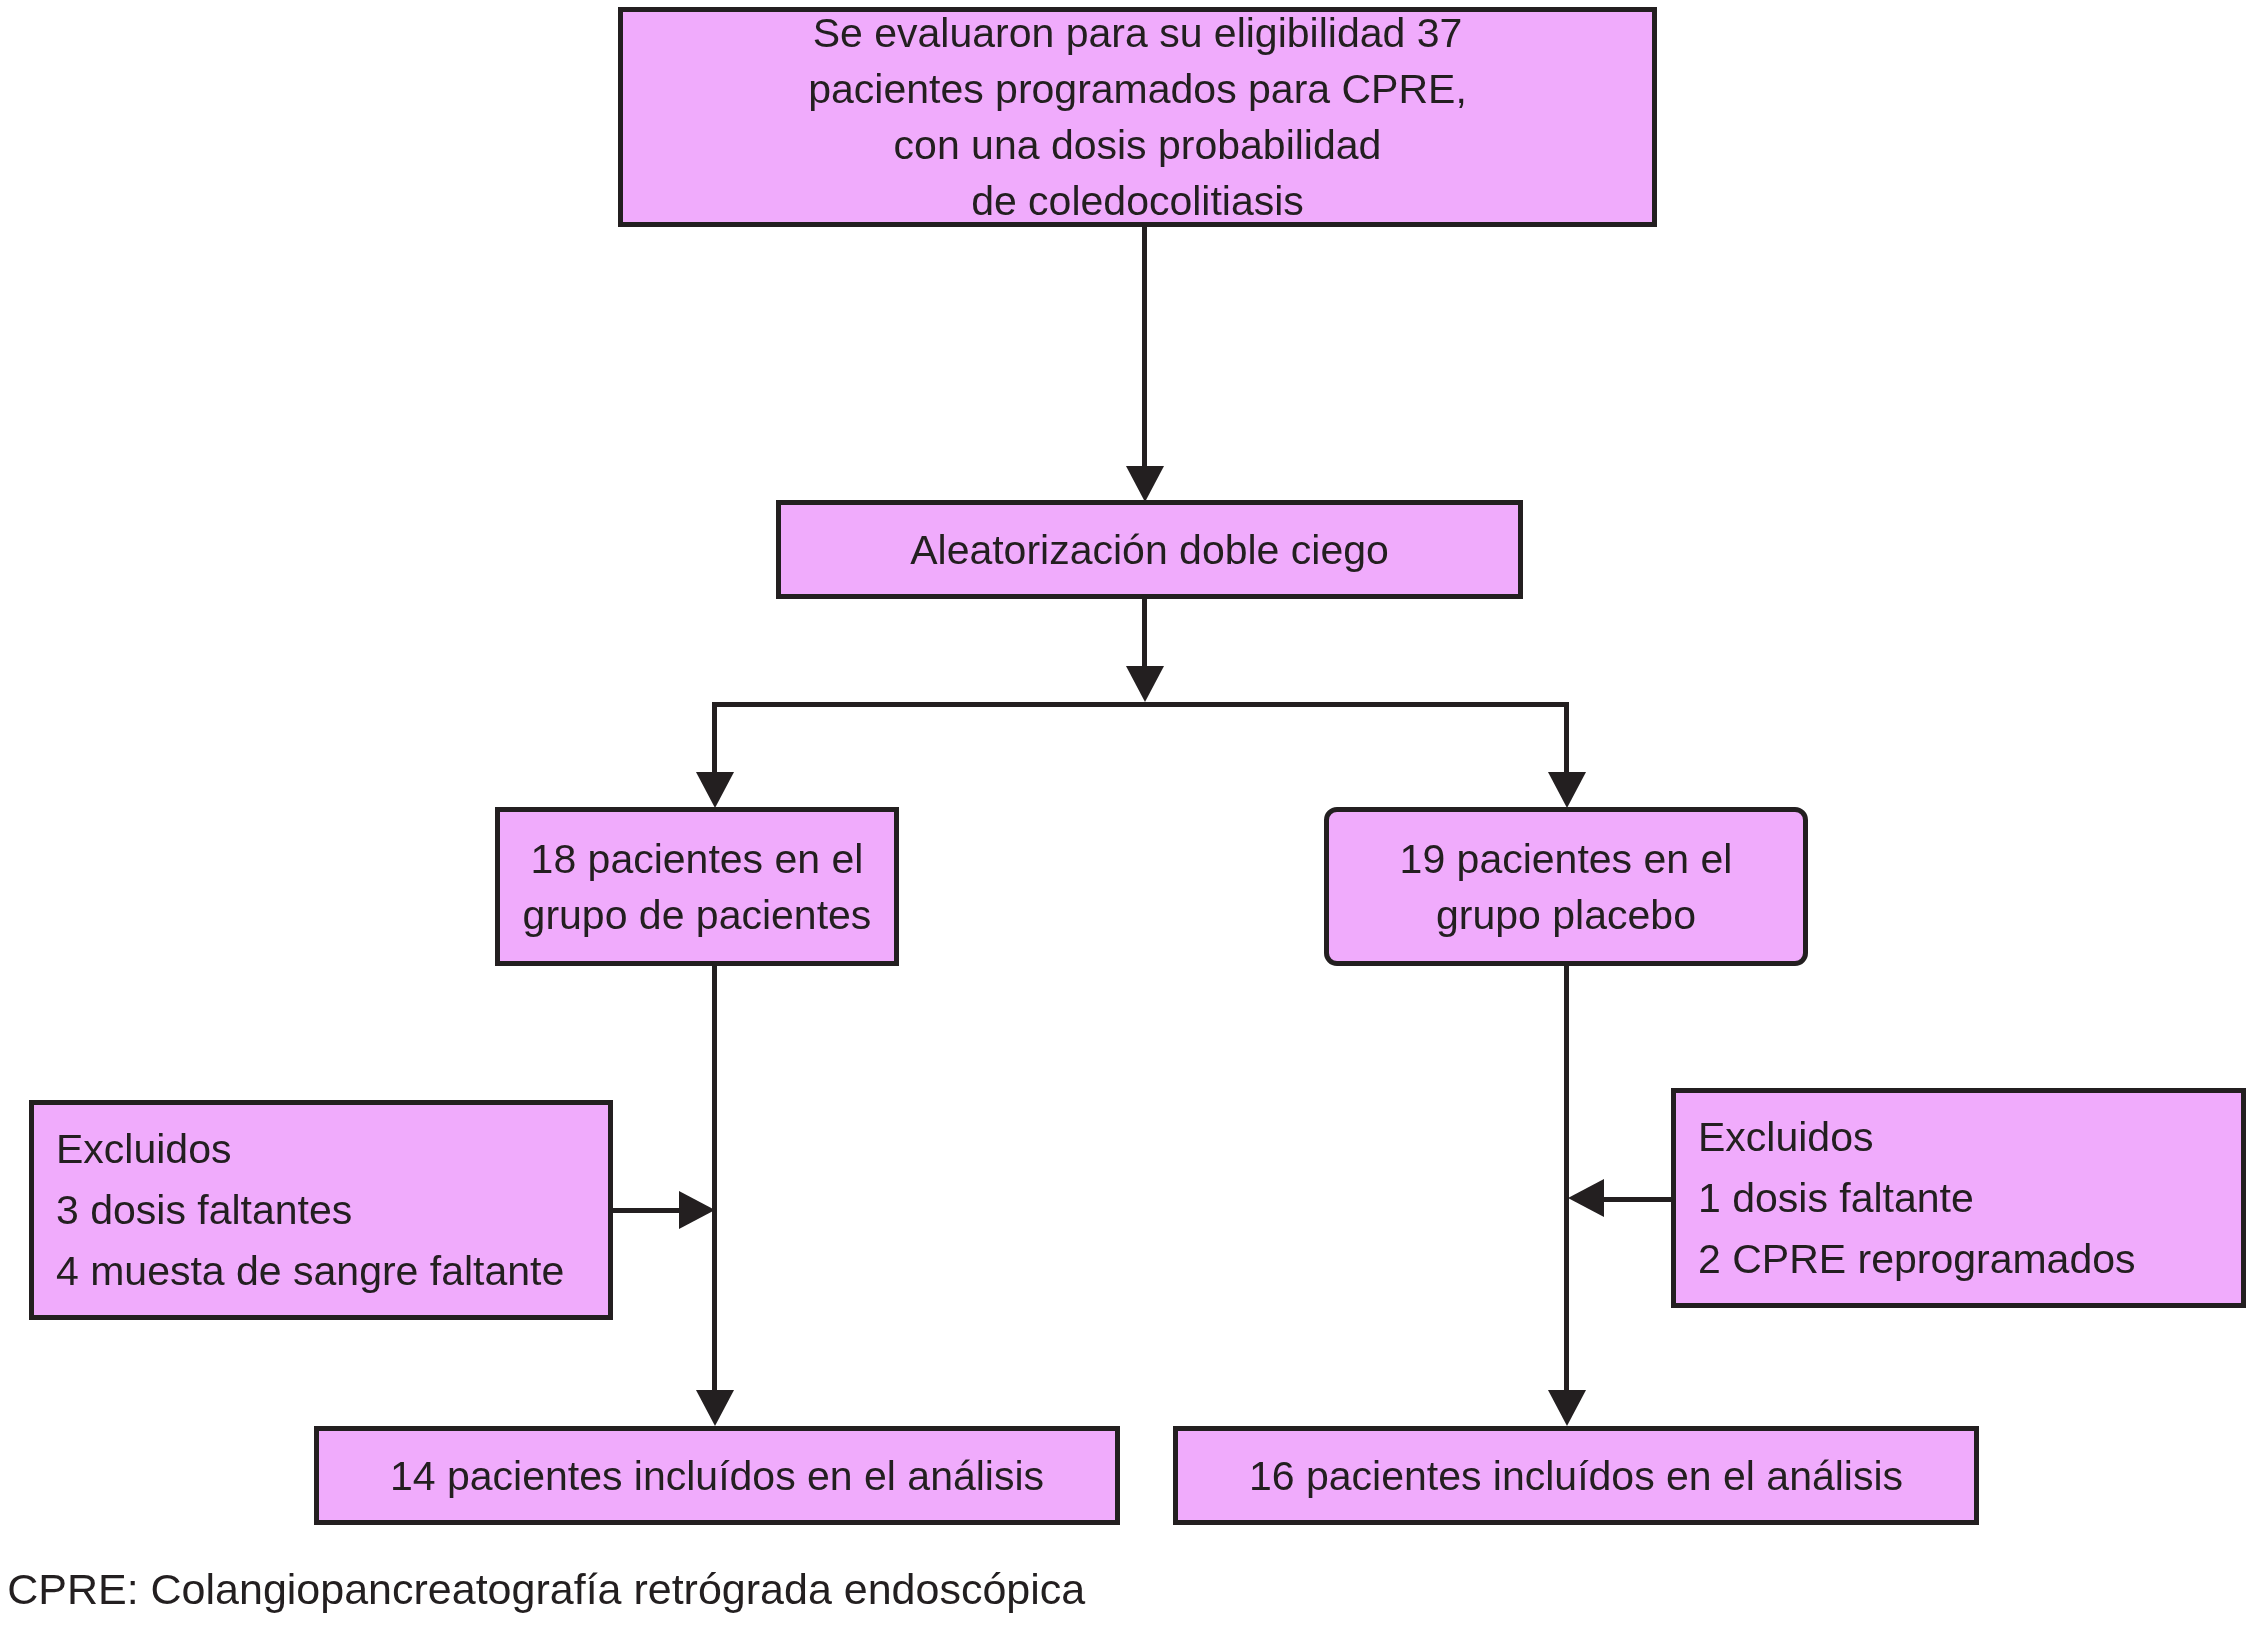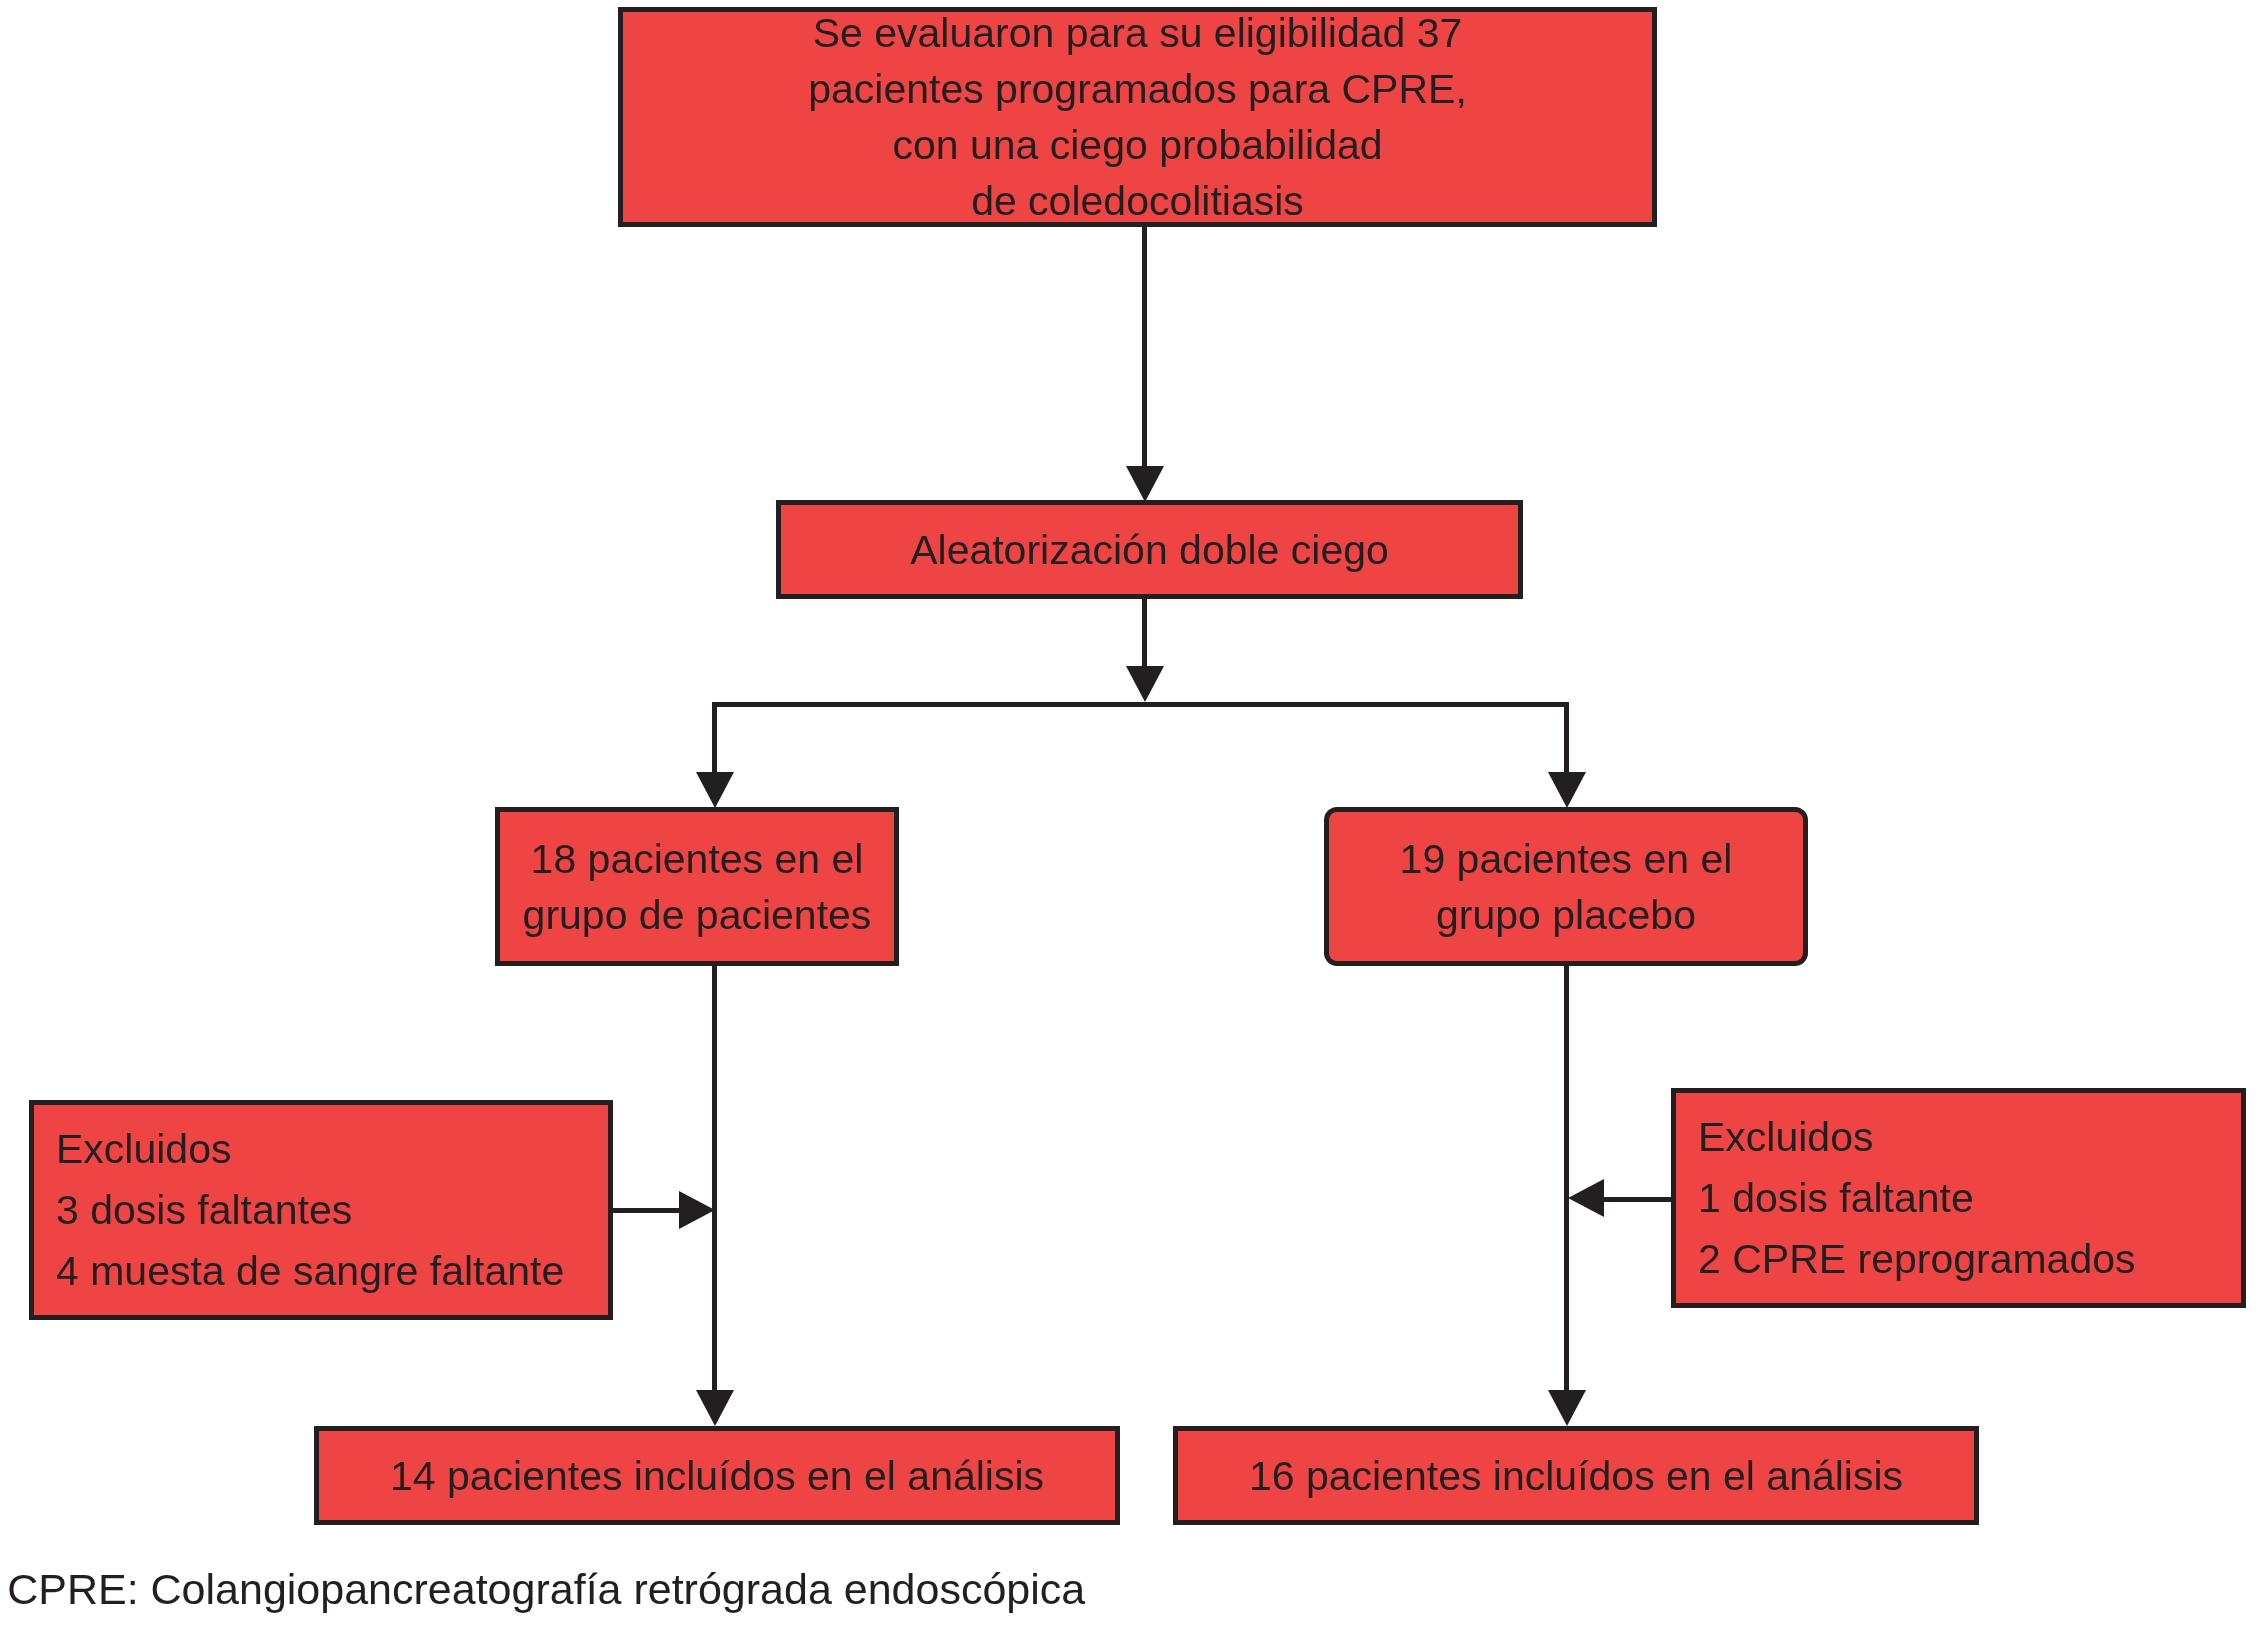--- a/index.html
+++ b/index.html
@@ -8,21 +8,21 @@
     width: 2258px;
     height: 1625px;
     background: #ffffff;
     font-family: "Liberation Sans", sans-serif;
     color: #231f20;
   }
   .box {
     position: absolute;
     box-sizing: border-box;
     border: 5.4px solid #231f20;
-    background: #ef4444;
+    background: #f0abfc;
     font-size: 41px;
     line-height: 56px;
     display: flex;
     flex-direction: column;
     justify-content: center;
   }
   .box.center { align-items: center; text-align: center; }
   .box.left   { align-items: flex-start; text-align: left; padding-left: 22px; padding-right: 9px; }
   .box.left .ln { line-height: 61px; }
   .line-v { position: absolute; width: 4.5px; background: #231f20; }
@@ -54,21 +54,21 @@
   }
 </style>
 </head>
 <body>
 
 <div class="canvas">
 
   <div class="box center" style="left:618px; top:7.2px; width:1039px; height:220px;">
     <div class="ln">Se evaluaron para su eligibilidad 37</div>
     <div class="ln">pacientes programados para CPRE,</div>
-    <div class="ln">con una ciego probabilidad</div>
+    <div class="ln">con una dosis probabilidad</div>
     <div class="ln">de coledocolitiasis</div>
   </div>
 
   <div class="line-v" style="left:1142px; top:227px; height:242px;"></div>
   <div class="arr-down" style="left:1126px; top:466px;"></div>
 
   <div class="box center" style="left:776px; top:500px; width:747px; height:99px;">
     <div class="ln">Aleatorización doble ciego</div>
   </div>
 

